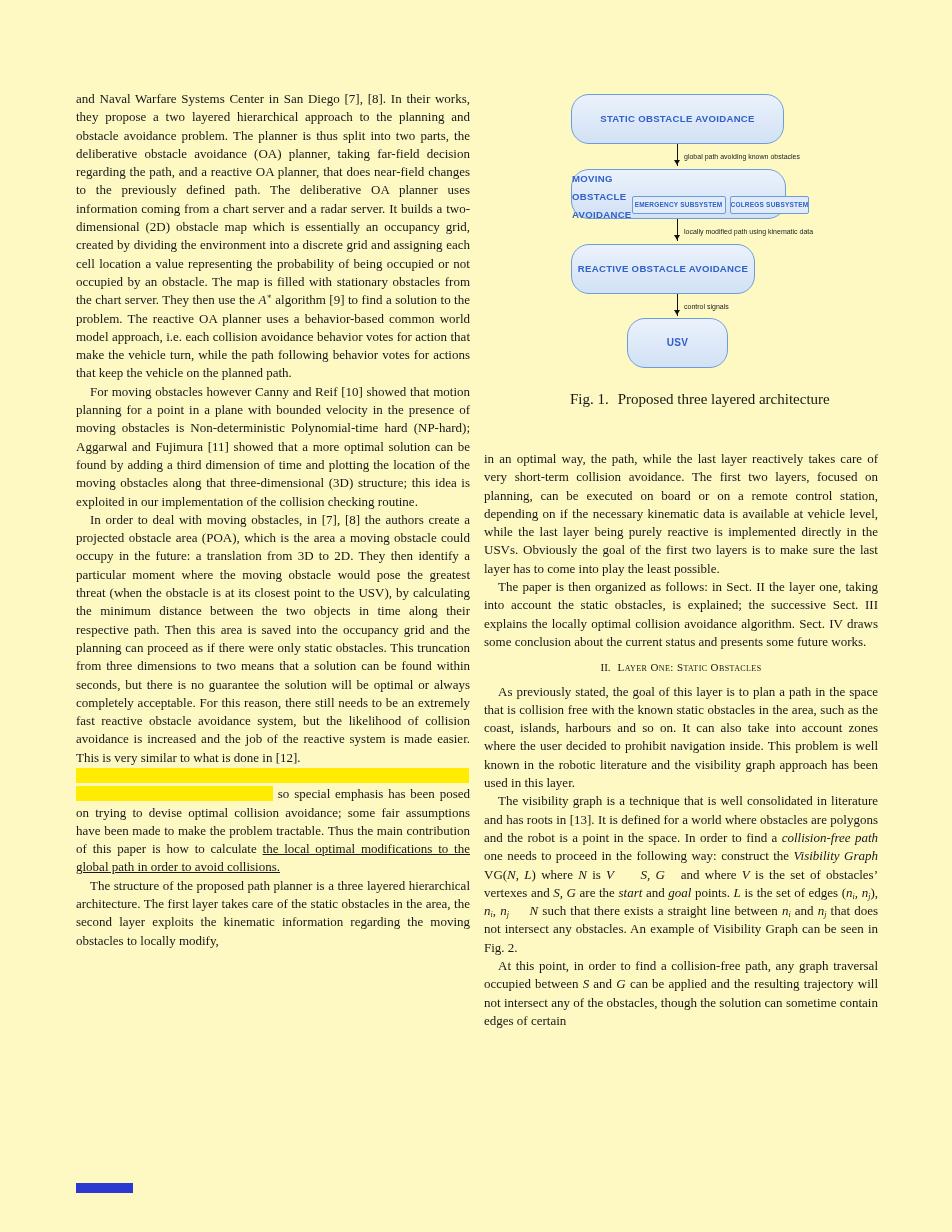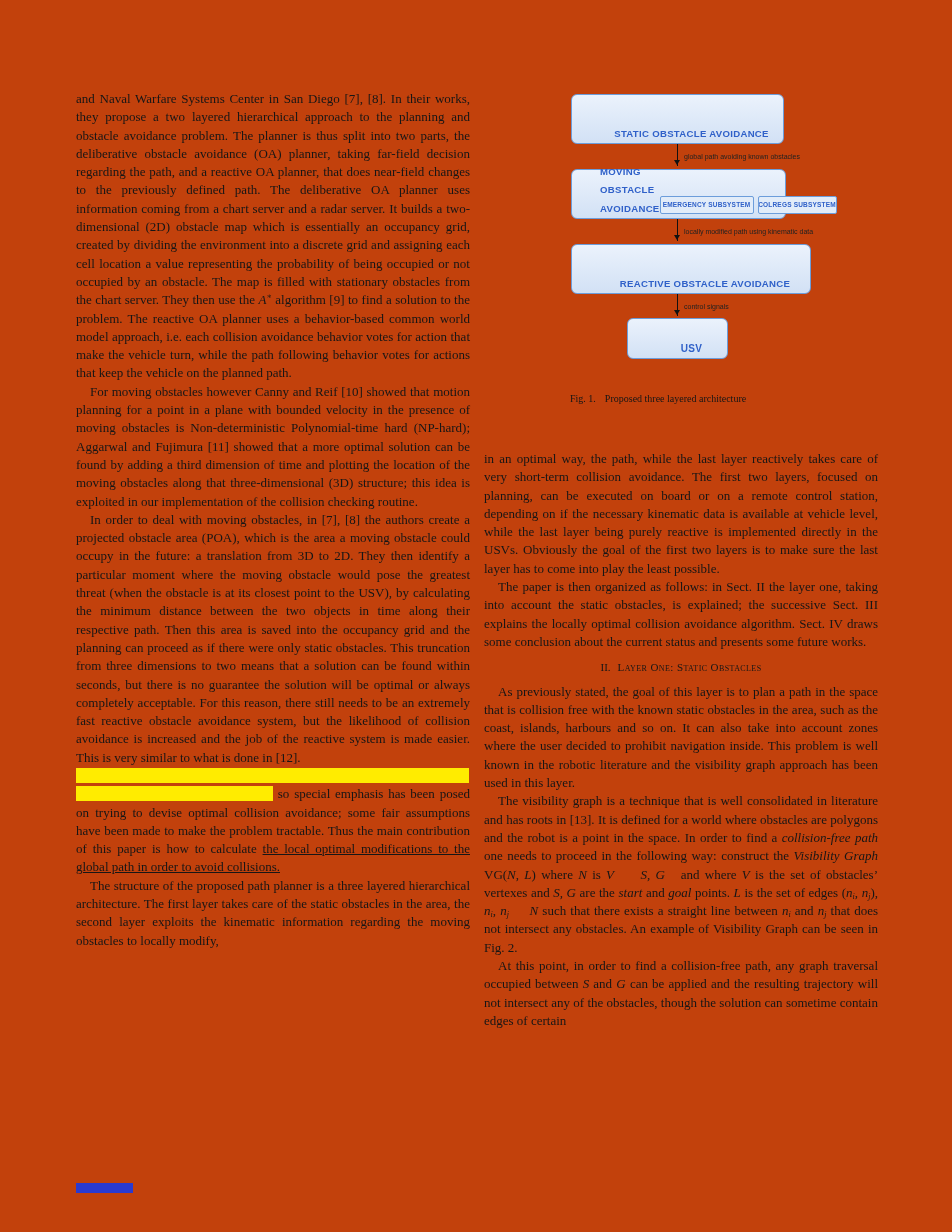--- a/index.html
+++ b/index.html
@@ -2,21 +2,21 @@
 <html style="--highlight: #ffec00; --box-border: #6c9ddb; --box-fill-top: #ebf2fc; --box-fill-bottom: #d2e1f5; --box-text: #3061c9; --arrow: #111111; --footer-mark: #2a3ad0;"><head>
 <meta charset="utf-8">
 <style>
   html,body{margin:0;padding:0;}
   body{
     width:952px;height:1232px;position:relative;overflow:hidden;
     background:#ffffff;
     font-family:"Liberation Serif","DejaVu Serif",serif;
     color:#161616;
   }
-  .page{position:absolute;inset:0;background:#c2410c;}
+  .page{position:absolute;inset:0;background:#fef9c3;}
   .col{
     position:absolute;top:90px;width:394px;
     font-size:13px;line-height:18.3px;text-align:justify;
   }
   .col-left{left:76px;}
   .col-right{left:484px;}
   .para{margin:0;text-indent:14px;}
   .noindent{text-indent:0;}
   .it{font-style:italic;}
   .ul{text-decoration:underline;}
@@ -24,60 +24,60 @@
   sub{font-size:62%;vertical-align:-0.25em;line-height:0;}
   .redact{
     display:inline-block;height:15px;vertical-align:-3px;
     background:var(--highlight,#ffec00);
   }
   
   .figure-wrap{position:relative;height:360px;margin:0;}
   .fig-box{
     position:absolute;box-sizing:border-box;
     border:1.8px solid var(--box-border,#6c9ddb);
-    border-radius:6px;
+    border-radius:18px;
     background:linear-gradient(180deg,var(--box-fill-top,#ebf2fc),var(--box-fill-bottom,#d2e1f5));
     color:var(--box-text,#3061c9);
     font-family:"Liberation Sans","DejaVu Sans",sans-serif;
     font-weight:bold;font-size:9.6px;letter-spacing:0.3px;
-    display:flex;align-items:flex-end;justify-content:center;padding-left:28px;
+    display:flex;align-items:center;justify-content:center;
   }
   .box-static{left:87px;top:4px;width:213px;height:50px;}
   .box-moving{left:87px;top:79px;width:215px;height:50px;flex-direction:row;justify-content:flex-start;}
   .box-moving .fig-box-label{margin-top:6px;}
   .sub-row{display:flex;gap:4px;margin-top:auto;margin-bottom:4px;width:calc(100% - 8px);}
   .fig-subbox{
     box-sizing:border-box;border:1px solid var(--box-border,#6c9ddb);
     background:#e2ecf9;color:var(--box-text,#3061c9);
     border-radius:2px;font-weight:bold;font-size:6.5px;letter-spacing:0.2px;
     display:flex;align-items:center;justify-content:center;height:18px;
     white-space:nowrap;overflow:hidden;
   }
   .sub-emergency{width:94px;}
   .sub-colregs{flex:1;}
-  .box-reactive{left:87px;top:154px;width:240px;height:50px;}
-  .box-usv{left:143px;top:228px;width:101px;height:41px;font-size:10px;}
+  .box-reactive{left:87px;top:154px;width:184px;height:50px;}
+  .box-usv{left:143px;top:228px;width:101px;height:50px;font-size:10px;}
   .fig-arrow{position:absolute;width:0;border-left:1.3px solid var(--arrow,#111);}
   .fig-arrow::after{
     content:"";position:absolute;left:-3.9px;bottom:-2px;
     border:3.3px solid transparent;border-top:5px solid var(--arrow,#111);
   }
   .arrow-1{left:193px;top:54px;height:22px;}
   .arrow-2{left:193px;top:129px;height:22px;}
   .arrow-3{left:193px;top:204px;height:22px;}
   .fig-arrow-label{
     position:absolute;font-family:"Liberation Sans","DejaVu Sans",sans-serif;
     font-size:7px;color:#222;white-space:nowrap;
   }
   .label-1{left:200px;top:58px;}
   .label-2{left:200px;top:133px;}
   .label-3{left:200px;top:208px;}
   .fig-caption{
     position:absolute;left:86px;top:300px;white-space:nowrap;
-    font-size:10px;text-align:left;text-indent:0;
+    font-size:15px;text-align:left;text-indent:0;
   }
   .cap-label{margin-right:9px;}
   
   .sec-head{
     margin:7px 0 6px;text-align:center;text-indent:0;
     font-size:11px;font-weight:400;
   }
   .sec-num{margin-right:7px;}
   .sc{font-variant:small-caps;letter-spacing:0.4px;}
   

